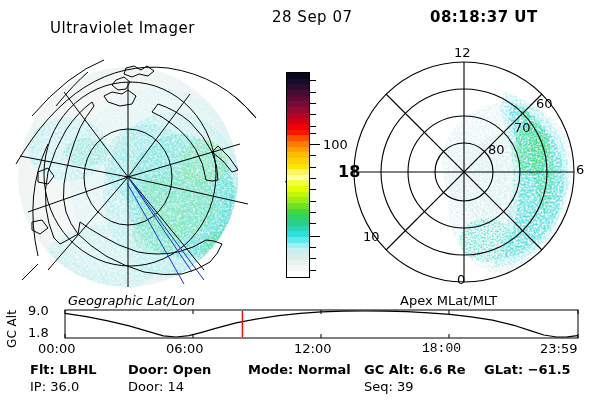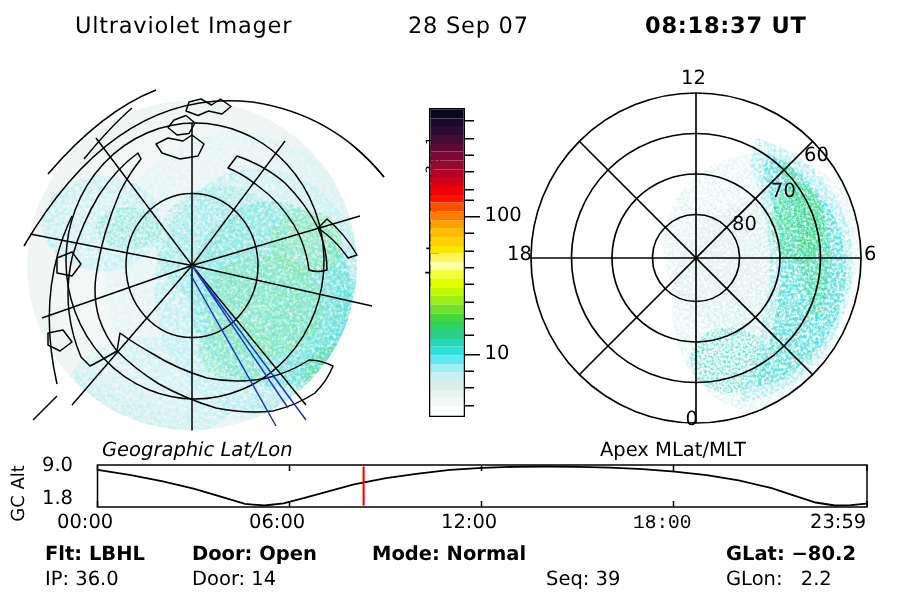--- a/index.html
+++ b/index.html
@@ -1,20 +1,20 @@
 <!DOCTYPE html>
 <html><head>
 <meta charset="utf-8">
 <style>
   html,body{margin:0;padding:0;background:#ffffff;}
   body{width:600px;height:400px;position:relative;overflow:hidden;
        font-family:"DejaVu Sans","Liberation Sans",sans-serif;color:#000;}
   .abs{position:absolute;}
   .hdr{top:8px;font-size:15px;letter-spacing:.5px;white-space:nowrap;}
-  #hdr-title{left:50px;}
+  #hdr-title{left:50px;margin-top:11px;}
   #hdr-date{left:272px;}
   #hdr-time{left:430px;font-weight:bold;}
 
   
   #geo-map{left:8px;top:44px;width:256px;height:248px;}
   #geo-svg{display:block;}
 
   
   #cbar-wrap{left:262px;top:60px;width:96px;height:232px;}
   #cbar-axis-label{position:absolute;left:-52px;top:74px;width:160px;
@@ -200,21 +200,21 @@
       <div class="ctick" style="top: 57%;"></div>
       <div class="ctick" style="top: 62.5%;"></div>
       <div class="ctick" style="top: 68%;"></div>
       <div class="ctick" style="top: 73.5%;"></div>
       <div class="ctick" style="top: 85%;"></div>
       <div class="ctick" style="top: 90.5%;"></div>
       <div class="ctick" style="top: 96%;"></div>
       <div class="ctick ctickmaj" style="top: 35%;"></div>
       <div class="clabel" style="top: 35%;">100</div>
       <div class="ctick ctickmaj" style="top: 79.6%;"></div>
-      <div class="clabel" style="top: 79.6%;">10</div>
+      <div class="clabel" style="top: 79.6%; margin-left: 40px;">10</div>
     </div>
 </div>
 
 <div class="abs" id="mlt-dial">
   <svg width="256" height="248" viewBox="0 0 256 248">
     <defs>
       <clipPath id="dialClip">
           <circle cx="128" cy="128" r="110"></circle>
         </clipPath>
       <filter id="dgrain" x="0" y="0" width="100%" height="100%">
@@ -249,21 +249,21 @@
       <circle cx="128" cy="128" r="56"></circle>
       <circle cx="128" cy="128" r="29"></circle>
       <line x1="128" y1="18" x2="128" y2="238"></line>
       <line x1="18" y1="128" x2="238" y2="128"></line>
       <line x1="50" y1="50" x2="206" y2="206"></line>
       <line x1="206" y1="50" x2="50" y2="206"></line>
     </g>
   </svg>
 
   <div class="abs" style="left:118px;top:1px;font-size:13px;">12</div>
-  <div class="abs" style="left:2px;top:118px;font-size:13px;">18</div>
+  <div class="abs" style="left:2px;top:118px;font-size:16px;font-weight:bold;">18</div>
   <div class="abs" style="left:121px;top:228px;font-size:13px;">0</div>
   <div class="abs" style="left:240px;top:118px;font-size:13px;">6</div>
   <div class="abs" style="left:200px;top:52px;font-size:13px;">60</div>
   <div class="abs" style="left:178px;top:76px;font-size:13px;">70</div>
   <div class="abs" style="left:152px;top:98px;font-size:13px;">80</div>
 </div>
 
 <div class="abs" id="strip-ylab">
   <span>GC Alt</span>
 </div>
@@ -303,34 +303,34 @@
     <span>LBHL</span>
   </div>
   <div class="st r1 c2">
     <span>Door:</span>
     <span>Open</span>
   </div>
   <div class="st r1 c3">
     <span>Mode:</span>
     <span>Normal</span>
   </div>
+  <div class="st r1 c4">
+    <span>GC Alt:</span>
+    <span>6.6 Re</span>
+  </div>
   <div class="st r1 c5">
     <span>GLat:</span>
-    <span>−80.2</span>
+    <span>−61.5</span>
   </div>
 
   <div class="st r2 c1">
     <span>IP:</span>
     <span>36.0</span>
   </div>
   <div class="st r2 c2">
     <span>Door:</span>
     <span>14</span>
   </div>
   <div class="st r2 c4">
     <span>Seq:</span>
     <span>39</span>
   </div>
-  <div class="st r2 c5">
-    <span>GLon:</span>
-    <span style="margin-left:8px;">2.2</span>
-  </div>
 </div>
 
 </body></html>

